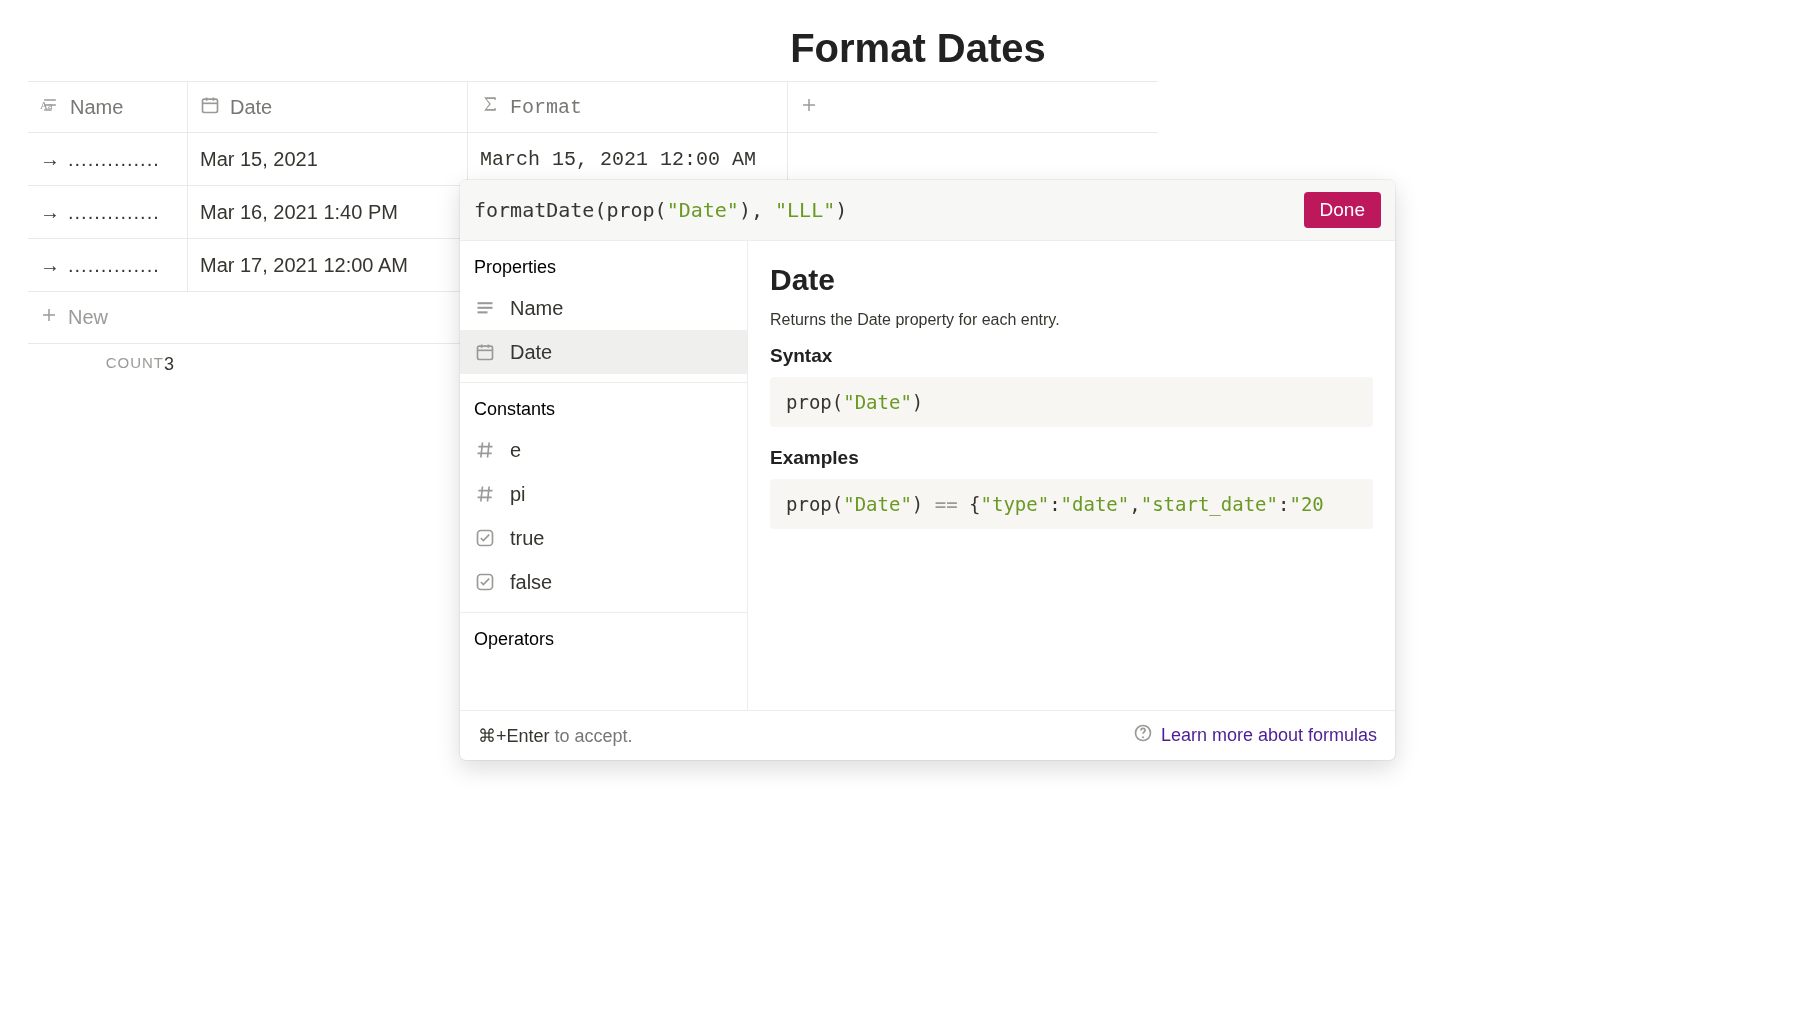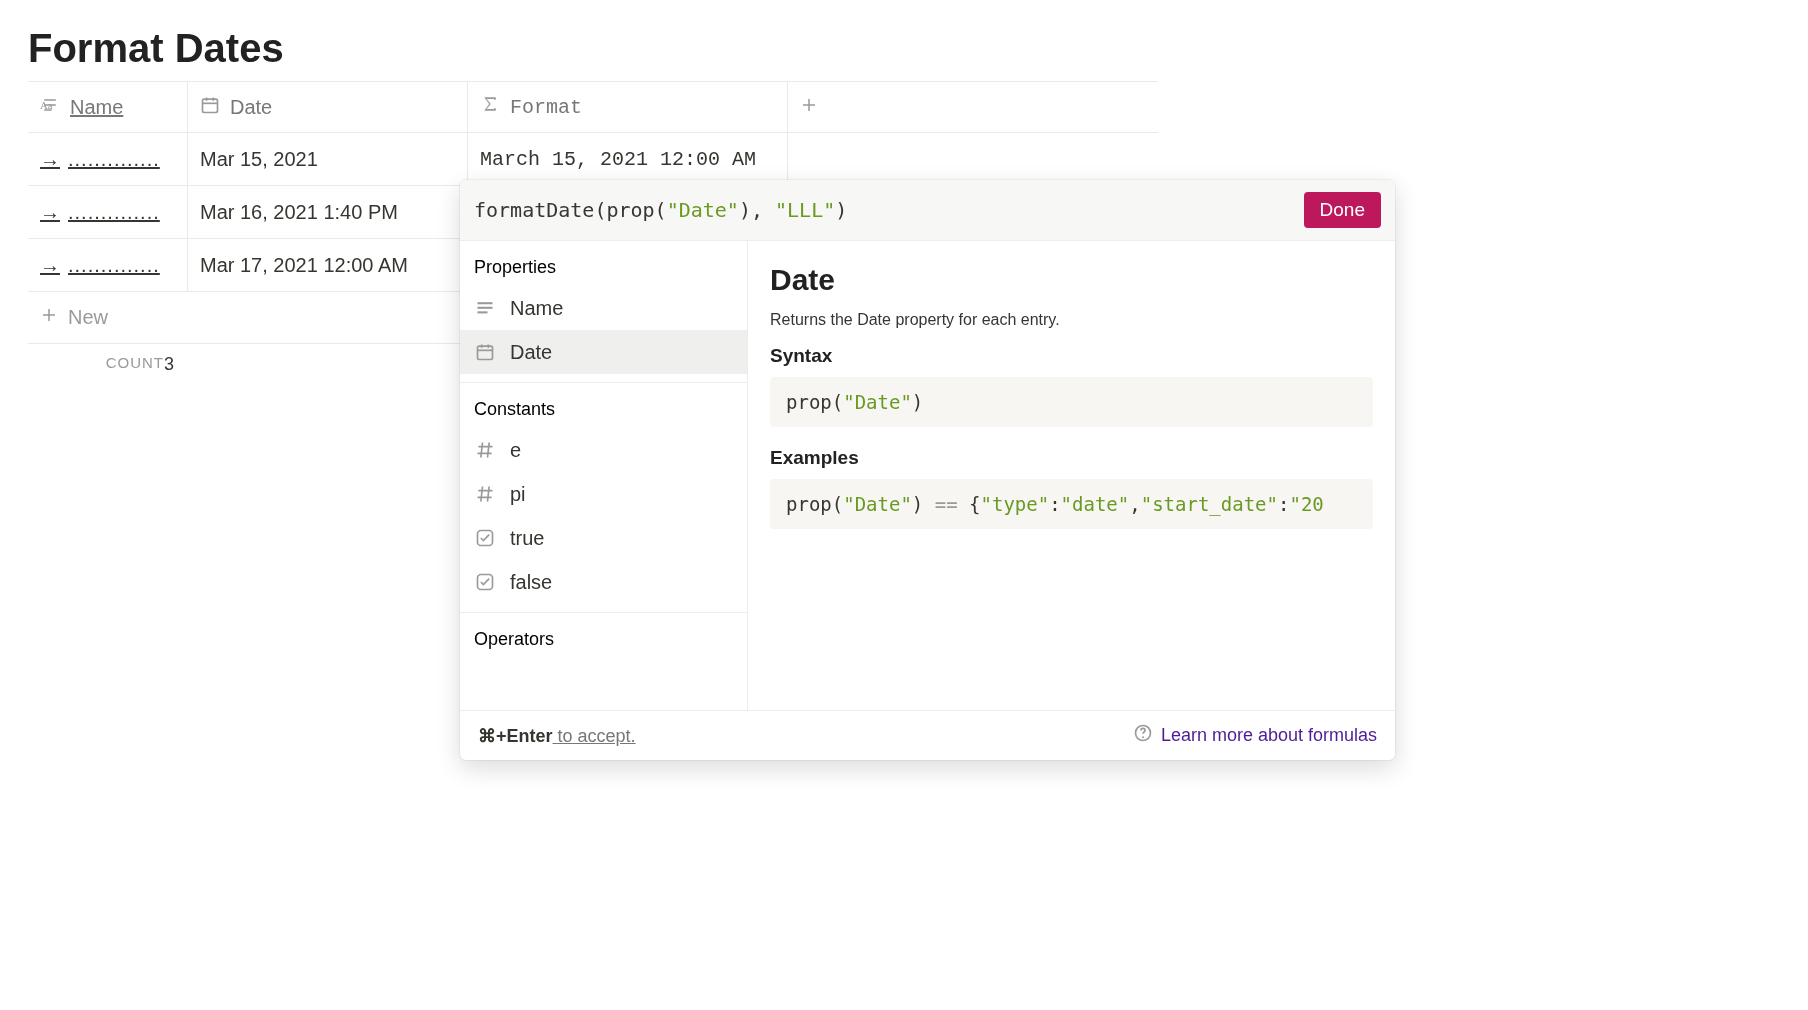--- a/index.html
+++ b/index.html
@@ -10,20 +10,21 @@
     width: 1808px;
     height: 1010px;
     overflow: hidden;
     position: relative;
   }
   .page-title {
     font-size: 40px;
     font-weight: 700;
     padding: 26px 0 10px 28px;
     color: #222;
+    text-align: center;
   }
   .table {
     margin-left: 28px;
     width: 1130px;
   }
   .table-header {
     display: flex;
     border-top: 1px solid #e9e9e7;
     border-bottom: 1px solid #e9e9e7;
   }
@@ -31,21 +32,21 @@
     display: flex;
     align-items: center;
     padding: 0 12px;
     height: 50px;
     color: #787774;
     font-size: 20px;
     border-right: 1px solid #e9e9e7;
     gap: 10px;
   }
   .th:last-child { border-right: none; }
-  .col-name { width: 160px; text-decoration: underline; }
+  .col-name { width: 160px; }
   .col-date { width: 280px; }
   .col-format { width: 320px; font-family: Liberation Mono, monospace; }
   .col-add { flex: 1; }
   .table-row {
     display: flex;
     border-bottom: 1px solid #e9e9e7;
   }
   .td {
     display: flex;
     align-items: center;
@@ -194,22 +195,22 @@
   .code-block .op  { color: #9b9a97; }
   .footer {
     display: flex;
     align-items: center;
     justify-content: space-between;
     border-top: 1px solid #ededec;
     padding: 12px 18px;
     font-size: 18px;
     color: #37352f;
   }
-  .footer .hint .kbd { font-weight: 700; }
-  .footer .hint .rest { color: #787774; text-decoration: underline; }
+  .footer .hint .kbd { font-weight: 400; }
+  .footer .hint .rest { color: #787774; }
   .footer .learn {
     display: flex;
     align-items: center;
     gap: 8px;
     color: #4c1d95;
     cursor: pointer;
   }
   .icon-svg-sm { width: 20px; height: 20px; fill: #9b9a97; }
   .plus-svg { width: 18px; height: 18px; stroke: #9b9a97; stroke-width: 2; fill: none; }
 </style>

